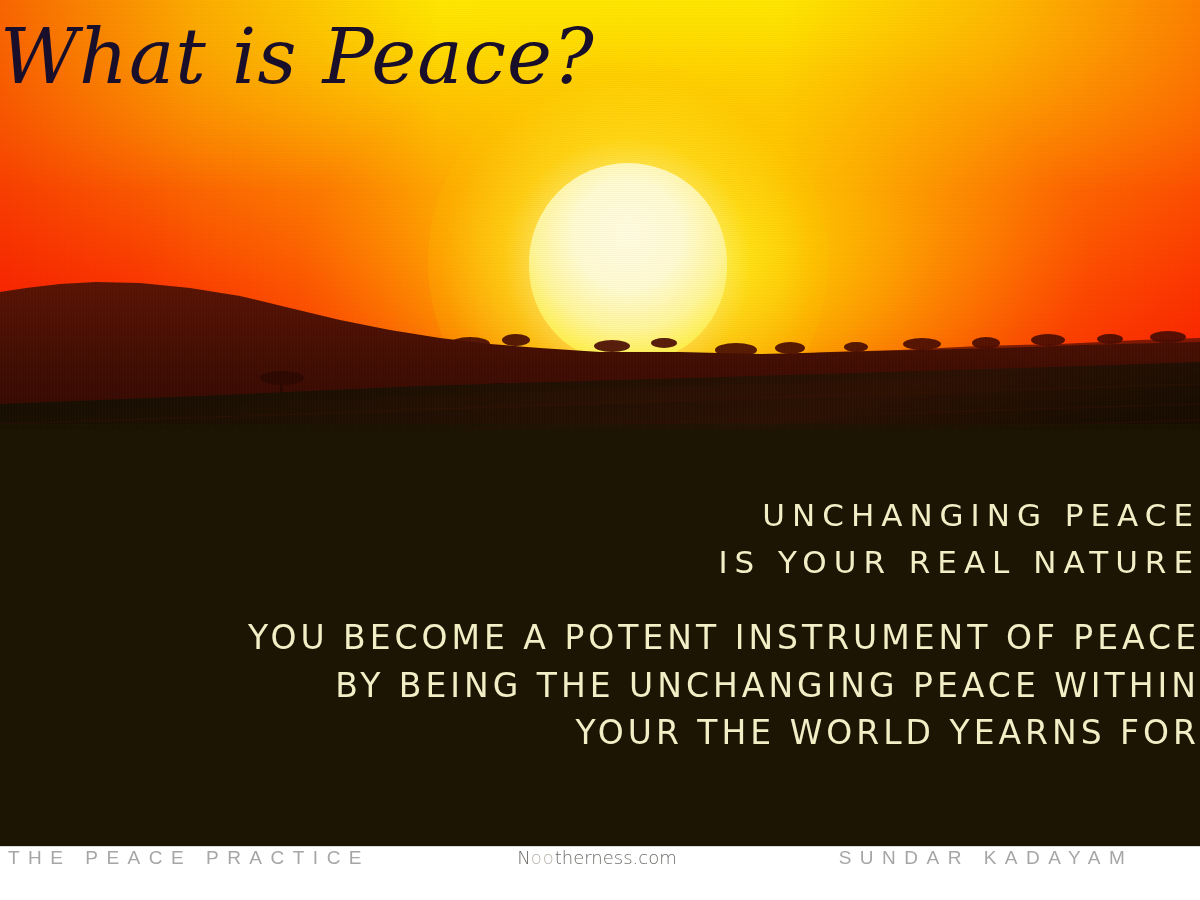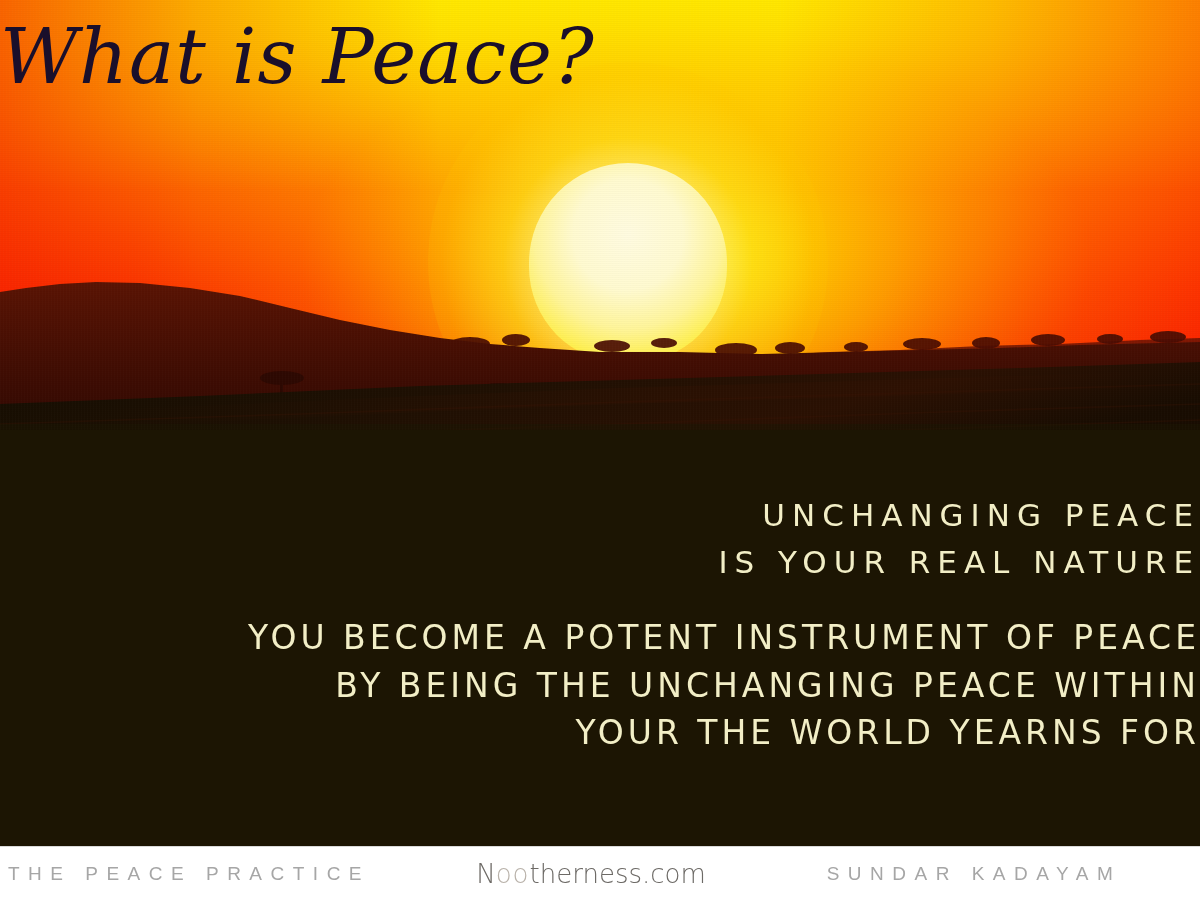--- a/index.html
+++ b/index.html
@@ -162,51 +162,50 @@
 
   
   .footer {
     position: absolute;
     left: 0; top: 846px;
     width: 1200px;
     height: 54px;
     background: #ffffff;
     border-top: 1px solid #d9d9d9;
     display: flex;
-    align-items: center;
     z-index: 7;
     gap: 16px;
   }
   .footer-left {
     flex: 0 0 400px;
     padding-left: 8px;
     font-size: 19px;
     letter-spacing: 8.5px;
     color: #a6a6a6;
     font-family: "Liberation Sans", sans-serif;
     white-space: nowrap;
   }
   .footer-center {
     flex: 1 1 auto;
     text-align: center;
-    font-size: 26px;
+    font-size: 18px;
     color: #6d6a66;
     font-family: "DejaVu Sans", "Liberation Sans", sans-serif;
     font-weight: 300;
     letter-spacing: 0px;
     white-space: nowrap;
   }
   .footer-center .oo {
     color: #b9b2aa;
     letter-spacing: 1px;
   }
   .footer-right {
     flex: 0 0 400px;
     text-align: center;
-    padding-right: 26px;
+    padding-right: 14px;
     font-size: 19px;
     letter-spacing: 8.5px;
     color: #a6a6a6;
     font-family: "Liberation Sans", sans-serif;
     white-space: nowrap;
   }
 
   
   .grain {
     position: absolute;

